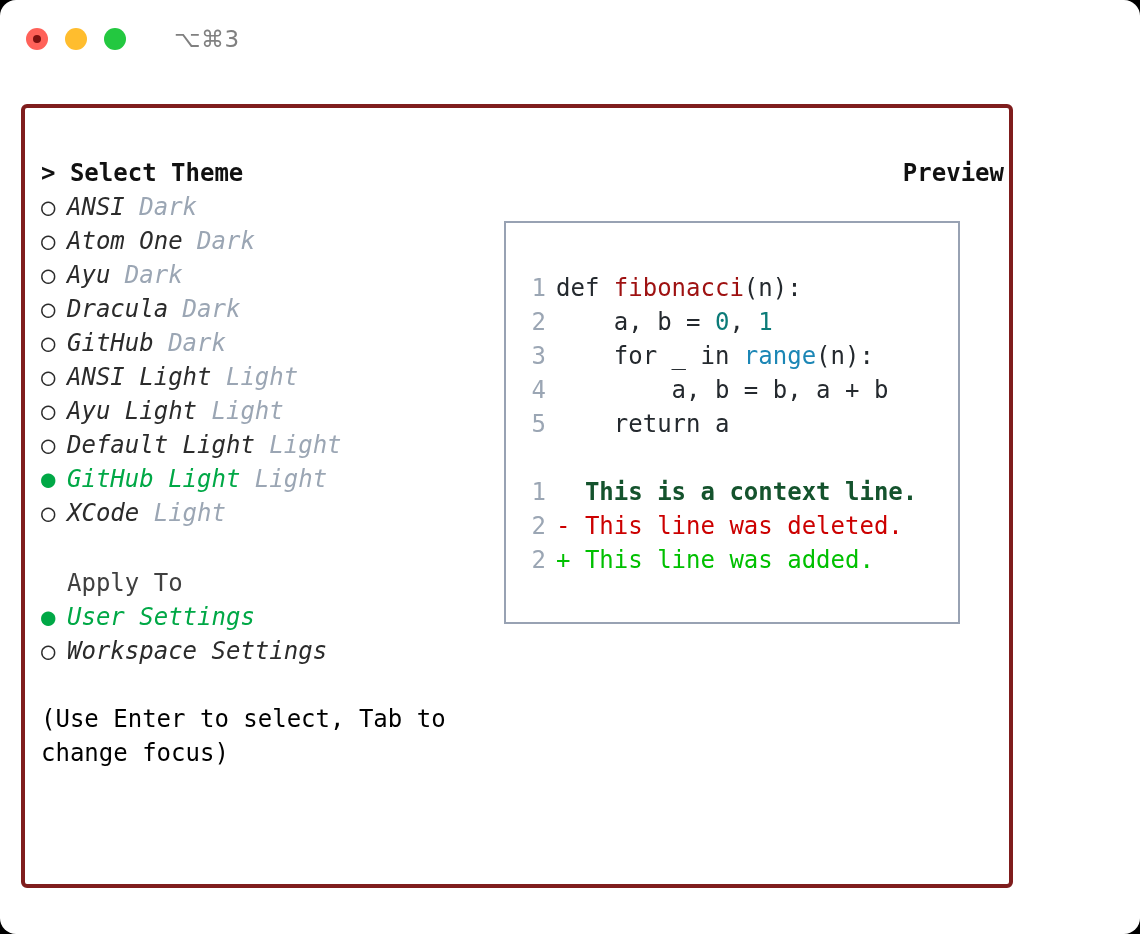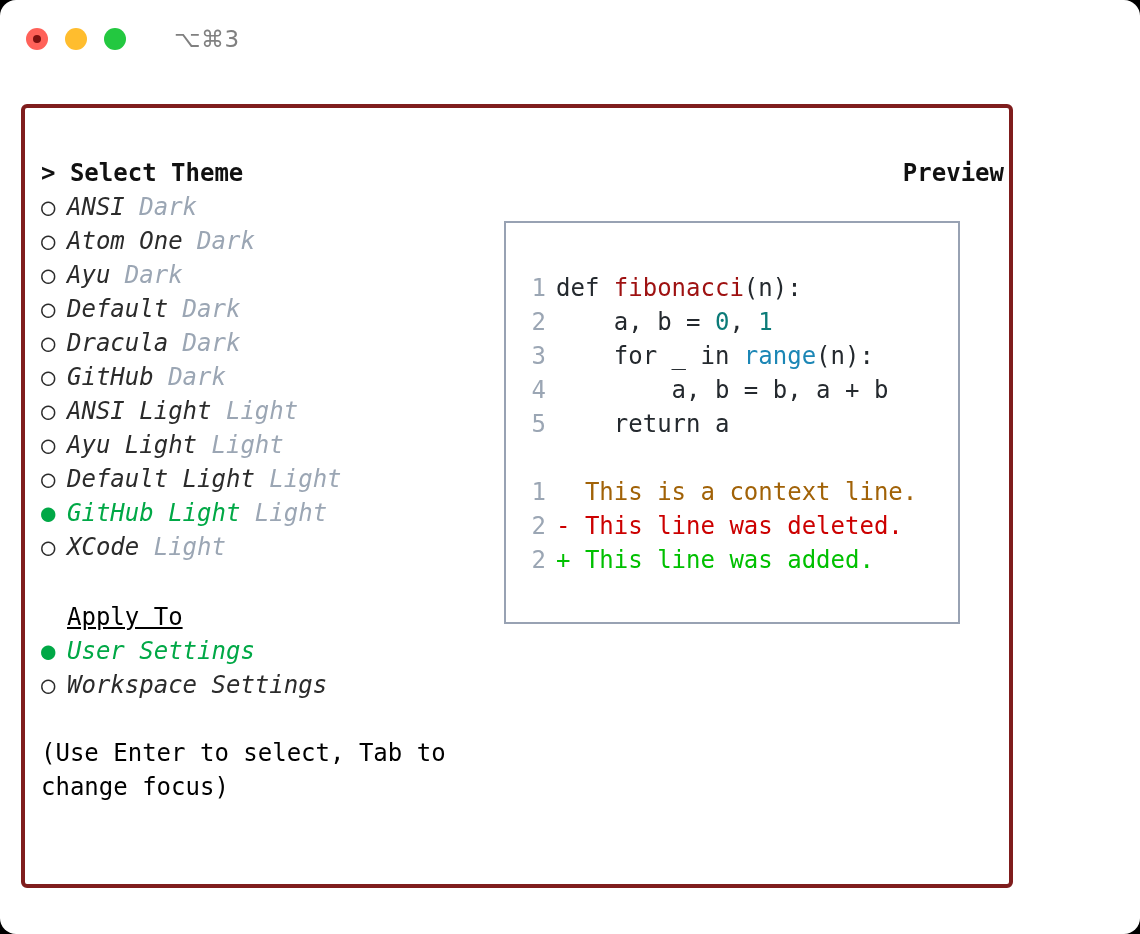--- a/index.html
+++ b/index.html
@@ -117,23 +117,22 @@
   .bullet.on  { color: #00a846; }
   .item-name  { color: #2b2b2b; }
   .item-name.selected { color: #00a846; }
   .variant    { color: #9ba6b4; }
 
   .apply-block { margin-top: 36px; }
   .apply-title {
     font-size: 24px;
     line-height: 34px;
     white-space: pre;
-    color: #000000;
+    color: #404040;
     padding-left: 26px;
-    text-decoration: underline;
   }
   .hint {
     margin-top: 34px;
     font-size: 24px;
     line-height: 34px;
     color: #000000;
     width: 420px;
     white-space: pre-wrap;
   }
 
@@ -171,21 +170,21 @@
     display: inline-block;
     width: 22px;
     text-align: right;
     color: #9ba6b4;
     margin-right: 10px;
   }
   .tok-plain { color: #24292e; }
   .tok-fn    { color: #9e1111; }
   .tok-num   { color: #0c7b78; }
   .tok-builtin { color: #1b86b5; }
-  .tok-ctx   { color: #a16207; }
+  .tok-ctx   { color: #14532d; font-weight: bold; }
   .tok-del   { color: #cc0000; }
   .tok-add   { color: #00c000; }
 </style>
 </head>
 <body>
 
 <div class="window">
 
   <div class="titlebar">
     <div class="lights">
@@ -198,21 +197,20 @@
 
   <div class="panel">
     <div class="columns">
 
       <div class="left-col">
         <div class="section-title">&gt; Select Theme</div>
         <div id="theme-list">
             <div class="row"><span class="bullet off">○</span><span class="item-name">ANSI</span><span class="variant"> Dark</span></div>
             <div class="row"><span class="bullet off">○</span><span class="item-name">Atom One</span><span class="variant"> Dark</span></div>
             <div class="row"><span class="bullet off">○</span><span class="item-name">Ayu</span><span class="variant"> Dark</span></div>
-            <div class="row"><span class="bullet off">○</span><span class="item-name">Default</span><span class="variant"> Dark</span></div>
             <div class="row"><span class="bullet off">○</span><span class="item-name">Dracula</span><span class="variant"> Dark</span></div>
             <div class="row"><span class="bullet off">○</span><span class="item-name">GitHub</span><span class="variant"> Dark</span></div>
             <div class="row"><span class="bullet off">○</span><span class="item-name">ANSI Light</span><span class="variant"> Light</span></div>
             <div class="row"><span class="bullet off">○</span><span class="item-name">Ayu Light</span><span class="variant"> Light</span></div>
             <div class="row"><span class="bullet off">○</span><span class="item-name">Default Light</span><span class="variant"> Light</span></div>
             <div class="row"><span class="bullet on">●</span><span class="item-name selected">GitHub Light</span><span class="variant"> Light</span></div>
             <div class="row"><span class="bullet off">○</span><span class="item-name">XCode</span><span class="variant"> Light</span></div>
           </div>
 
         <div class="apply-block">

